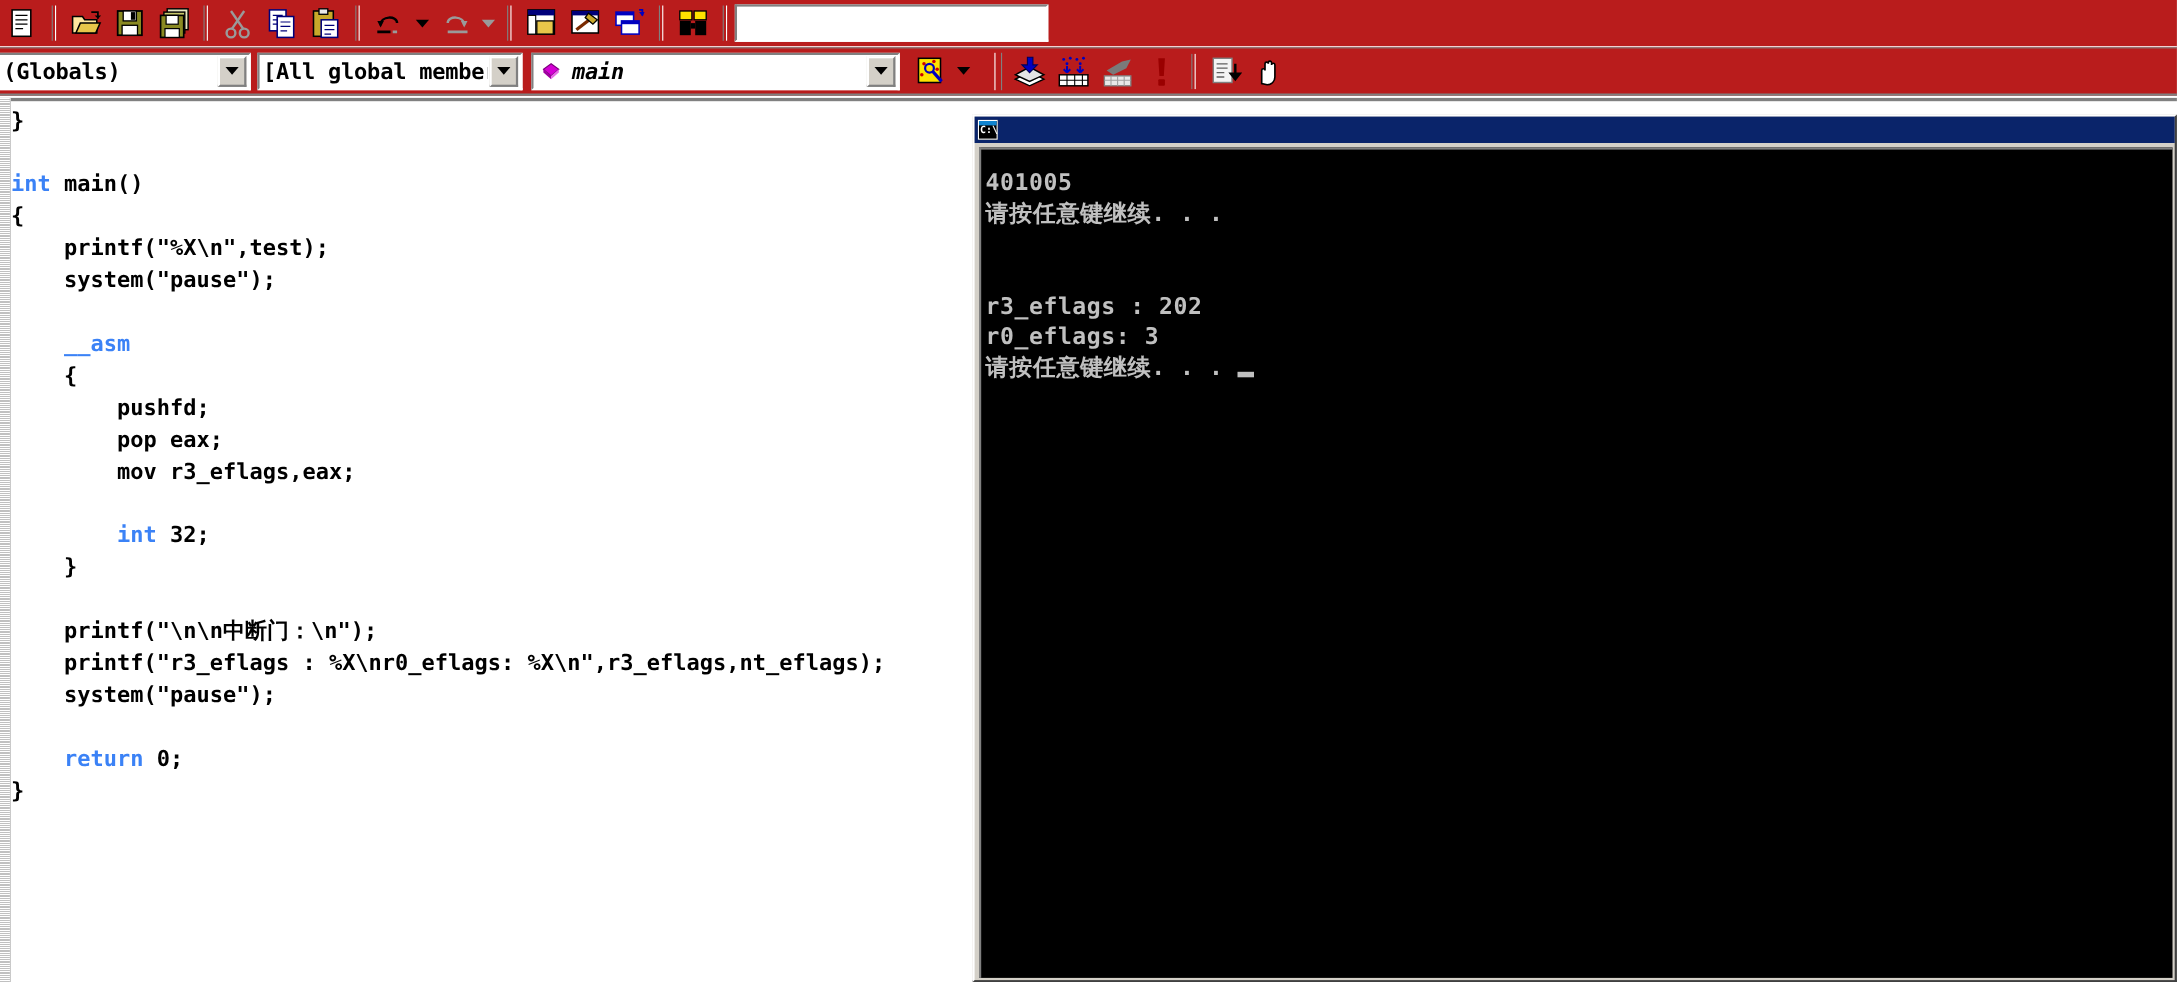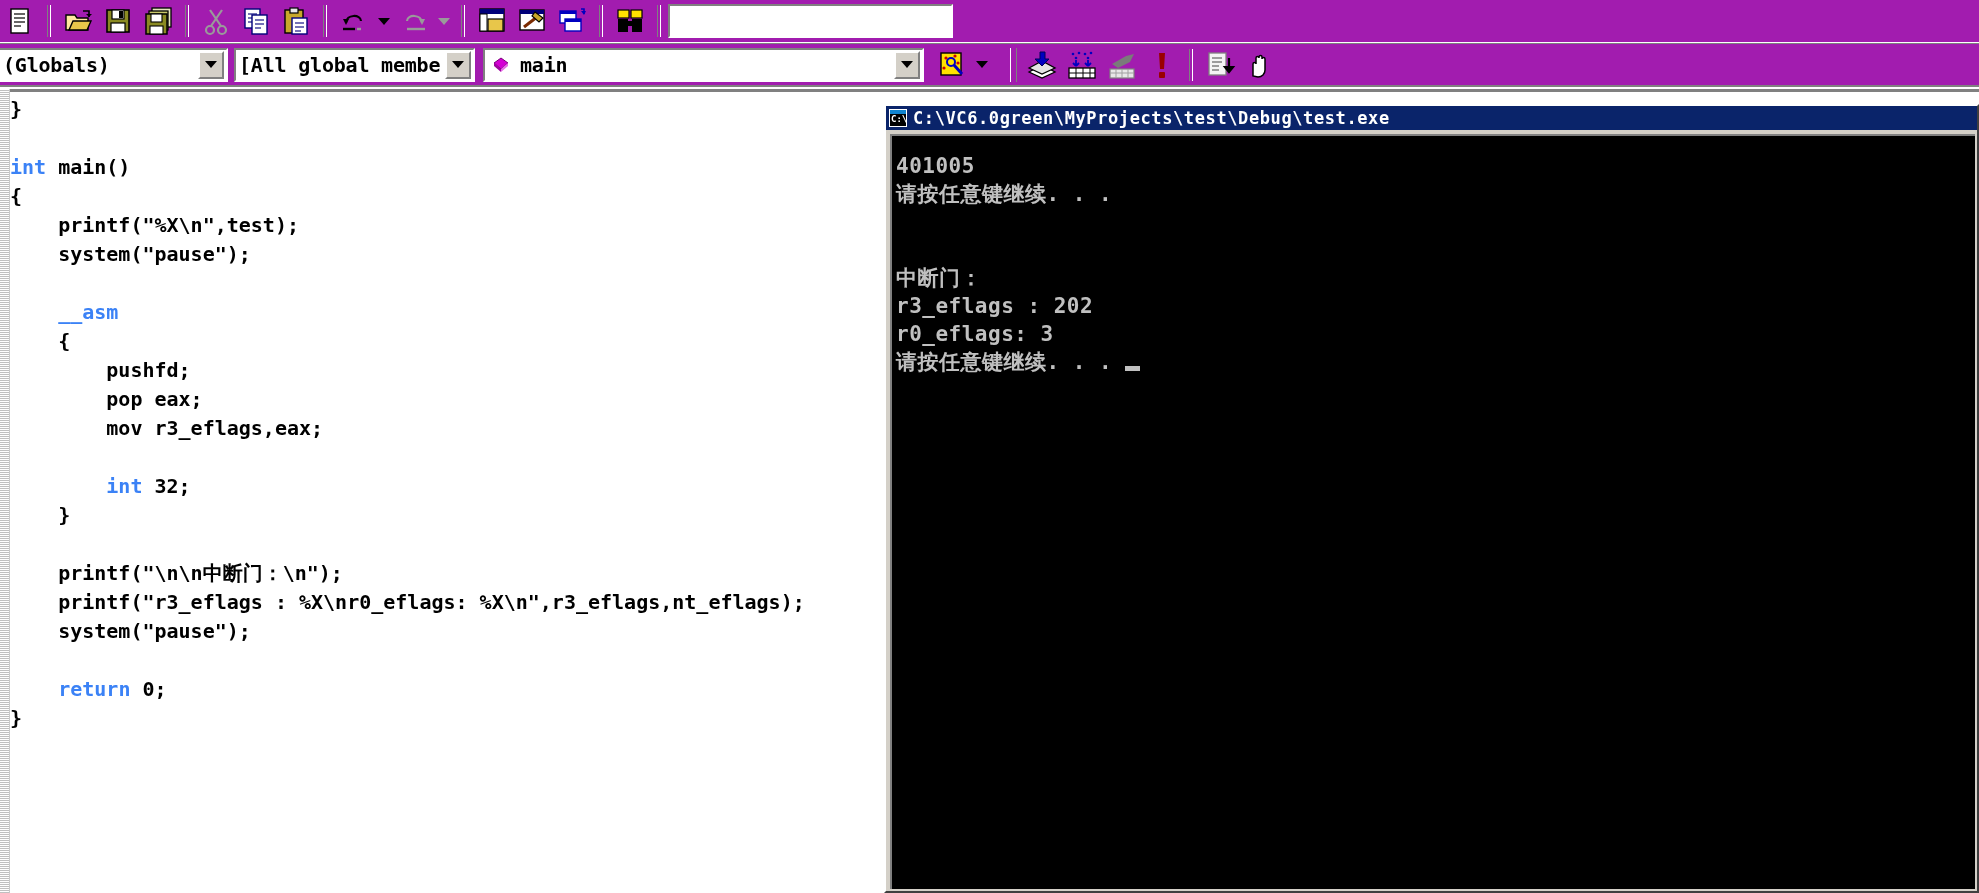--- a/index.html
+++ b/index.html
@@ -5,21 +5,21 @@
   html,body{margin:0;padding:0;}
   body{
     width:1979px;height:893px;
     background:#ffffff;
     font-family:"DejaVu Sans Mono",monospace;
     overflow:hidden;
     position:relative;
   }
   
   .toolbar-row{
-    background:#a21caf;
+    background:#b91c1c;
     position:relative;
     display:flex;
     align-items:center;
     box-sizing:border-box;
   }
   #toolbar-1{height:43px;width:1979px;border-bottom:1px solid #ffffff;}
   #toolbar-2{height:44px;width:1979px;border-top:1px solid #808080;border-bottom:2px solid #808080;}
 
   .tb-sep{
     width:2px;height:32px;margin:0 7px;
@@ -333,21 +333,21 @@
 
   <div class="combo" style="width:241px;">
     <div class="txt">[All global members</div>
     <div class="drop">
       <div class="caret"></div>
     </div>
   </div>
 
   <div style="width:8px;flex:0 0 auto;"></div>
 
-  <div class="combo" style="width:441px;">
+  <div class="combo" style="width:335px;font-style:italic;">
     <span style="flex:0 0 auto;padding:0 8px 0 8px;display:flex;align-items:center;">
       <svg width="16" height="16" viewBox="0 0 16 16">
         <polygon points="8,1 15,6 8,12 1,6" fill="#d400d4" stroke="#7a007a" stroke-width="1"></polygon>
         <polygon points="1,6 8,12 8,15 1,9" fill="#a000a0"></polygon>
         <polygon points="15,6 8,12 8,15 15,9" fill="#e86ce8"></polygon>
       </svg>
     </span>
     <div class="txt">main</div>
     <div class="drop">
       <div class="caret"></div>
@@ -443,18 +443,17 @@
   <div id="editor-gutter"></div>
   <div id="code"><div><span>}</span></div><div>&nbsp;</div><div><span class="kw">int</span><span> main()</span></div><div><span>{</span></div><div><span>    printf("%X\n",test);</span></div><div><span>    system("pause");</span></div><div>&nbsp;</div><div><span>    </span><span class="kw">__asm</span></div><div><span>    {</span></div><div><span>        pushfd;</span></div><div><span>        pop eax;</span></div><div><span>        mov r3_eflags,eax;</span></div><div>&nbsp;</div><div><span>        </span><span class="kw">int</span><span> 32;</span></div><div><span>    }</span></div><div>&nbsp;</div><div><span>    printf("\n\n中断门：\n");</span></div><div><span>    printf("r3_eflags : %X\nr0_eflags: %X\n",r3_eflags,nt_eflags);</span></div><div><span>    system("pause");</span></div><div>&nbsp;</div><div><span>    </span><span class="kw">return</span><span> 0;</span></div><div><span>}</span></div></div>
 </div>
 
 <div id="console-window">
   <div id="console-titlebar">
     <div id="console-icon">
       <div class="bar"></div>
       <div class="prompt">C:\</div>
     </div>
-    <div id="console-title-text">C:\VC6.0green\MyProjects\test\Debug\test.exe</div>
   </div>
   <div id="console-client">
-    <div id="console-text"><div>401005</div><div>请按任意键继续. . .</div><div>&nbsp;</div><div>&nbsp;</div><div>中断门：</div><div>r3_eflags : 202</div><div>r0_eflags: 3</div><div>请按任意键继续. . . <span id="console-cursor"></span></div></div>
+    <div id="console-text"><div>401005</div><div>请按任意键继续. . .</div><div>&nbsp;</div><div>&nbsp;</div><div>r3_eflags : 202</div><div>r0_eflags: 3</div><div>请按任意键继续. . . <span id="console-cursor"></span></div></div>
   </div>
 </div>
 
 </body></html>

